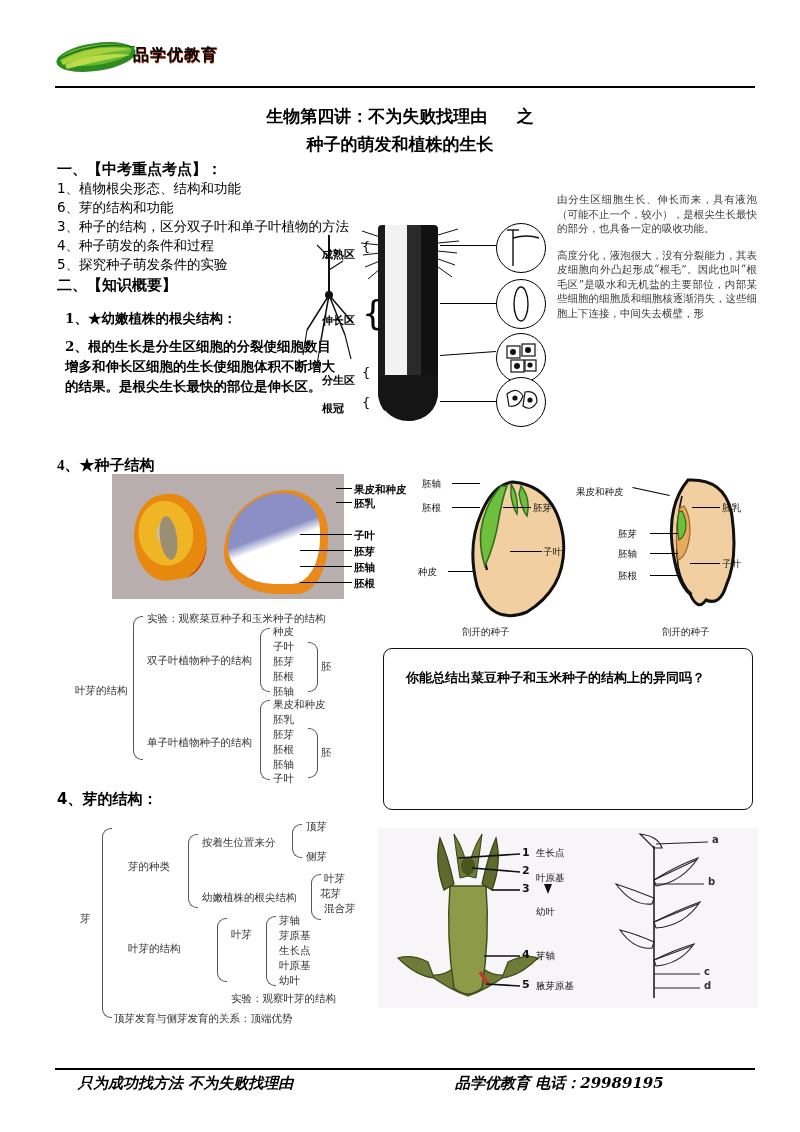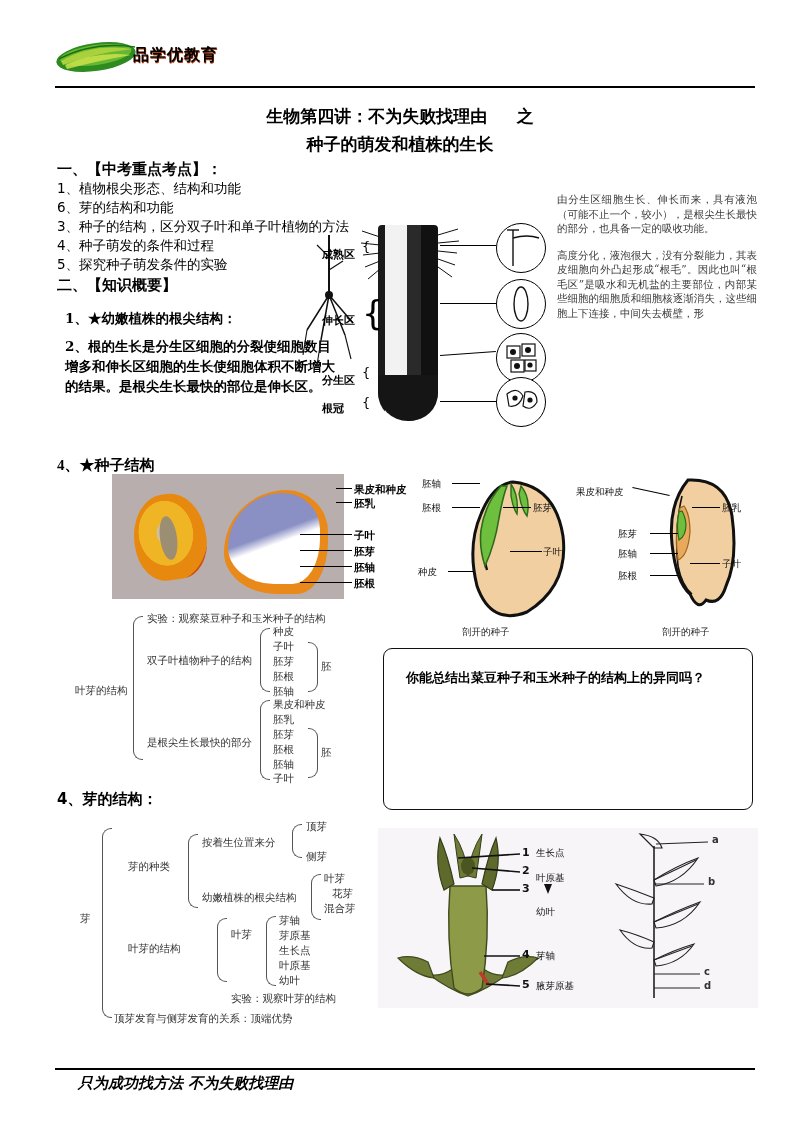--- a/index.html
+++ b/index.html
@@ -298,21 +298,21 @@
     <div class="tnode" style="left:72px;top:42px">双子叶植物种子的结构</div>
     <div class="bk" style="left:185px;top:16px;height:62px"></div>
     <div class="tnode" style="left:198px;top:13px">种皮</div>
     <div class="tnode" style="left:198px;top:28px">子叶</div>
     <div class="tnode" style="left:198px;top:43px">胚芽</div>
     <div class="tnode" style="left:198px;top:58px">胚根</div>
     <div class="tnode" style="left:198px;top:73px">胚轴</div>
     <div class="bk" style="left:233px;top:30px;height:48px;transform:scaleX(-1)"></div>
     <div class="tnode" style="left:246px;top:48px">胚</div>
 
-    <div class="tnode" style="left:72px;top:124px">是根尖生长最快的部分</div>
+    <div class="tnode" style="left:72px;top:124px">单子叶植物种子的结构</div>
     <div class="bk" style="left:185px;top:88px;height:78px"></div>
     <div class="tnode" style="left:198px;top:86px">果皮和种皮</div>
     <div class="tnode" style="left:198px;top:101px">胚乳</div>
     <div class="tnode" style="left:198px;top:116px">胚芽</div>
     <div class="tnode" style="left:198px;top:131px">胚根</div>
     <div class="tnode" style="left:198px;top:146px">胚轴</div>
     <div class="tnode" style="left:198px;top:160px">子叶</div>
     <div class="bk" style="left:233px;top:116px;height:48px;transform:scaleX(-1)"></div>
     <div class="tnode" style="left:246px;top:134px">胚</div>
   </div>
@@ -330,21 +330,21 @@
     <div class="tnode" style="left:48px;top:40px">芽的种类</div>
     <div class="bk" style="left:108px;top:14px;height:72px"></div>
     <div class="tnode" style="left:122px;top:16px">按着生位置来分</div>
     <div class="bk" style="left:212px;top:4px;height:32px"></div>
     <div class="tnode" style="left:226px;top:0px">顶芽</div>
     <div class="tnode" style="left:226px;top:30px">侧芽</div>
 
     <div class="tnode" style="left:122px;top:71px">幼嫩植株的根尖结构</div>
     <div class="bk" style="left:231px;top:54px;height:44px"></div>
     <div class="tnode" style="left:244px;top:52px">叶芽</div>
-    <div class="tnode" style="left:252px;top:67px">花芽</div>
+    <div class="tnode" style="left:240px;top:67px">花芽</div>
     <div class="tnode" style="left:244px;top:82px">混合芽</div>
 
     <div class="tnode" style="left:48px;top:122px">叶芽的结构</div>
     <div class="bk" style="left:137px;top:98px;height:62px"></div>
     <div class="tnode" style="left:151px;top:108px">叶芽</div>
     <div class="bk" style="left:186px;top:96px;height:68px"></div>
     <div class="tnode" style="left:199px;top:94px">芽轴</div>
     <div class="tnode" style="left:199px;top:109px">芽原基</div>
     <div class="tnode" style="left:199px;top:124px">生长点</div>
     <div class="tnode" style="left:199px;top:139px">叶原基</div>
@@ -407,14 +407,15 @@
       </g>
     </svg>
     <div class="plantlbl" style="left:334px;top:6px">a</div>
     <div class="plantlbl" style="left:330px;top:48px">b</div>
     <div class="plantlbl" style="left:326px;top:138px">c</div>
     <div class="plantlbl" style="left:326px;top:152px">d</div>
   </div>
 
   <div class="frule"></div>
   <div class="foot foot-l">只为成功找方法   不为失败找理由</div>
+  <div class="foot foot-r">品学优教育  电话：29989195</div>
 
 </div>
 
 </body></html>

